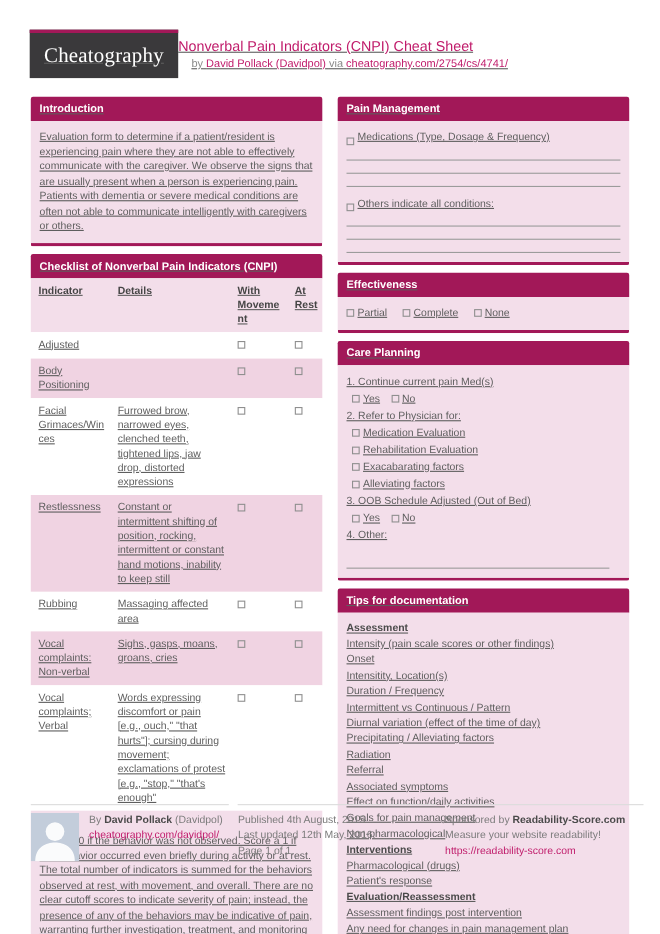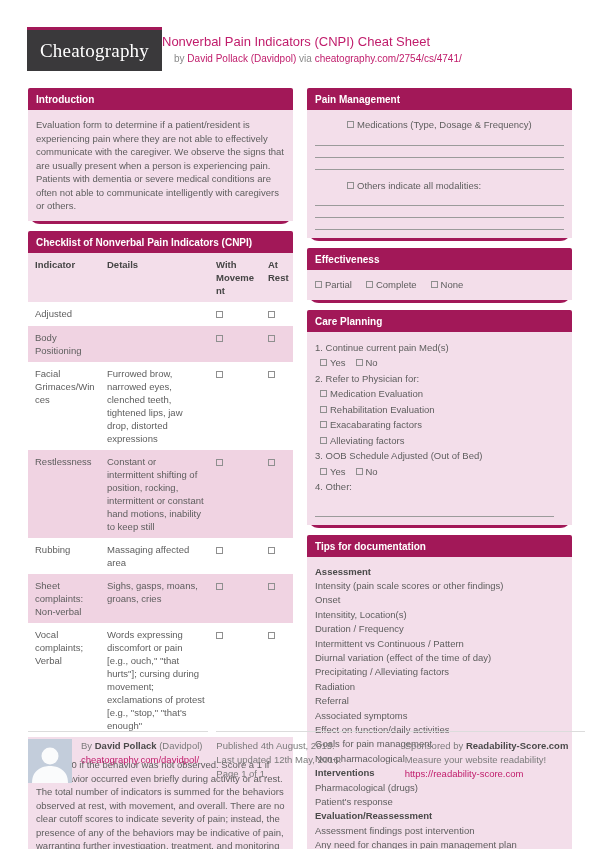--- a/index.html
+++ b/index.html
@@ -5,20 +5,21 @@
   * { margin: 0; padding: 0; box-sizing: border-box; }
   html,body { background: #ffffff; }
   .page {
     position: relative;
     width: 600px; height: 849px;
     margin: 0 auto;
     background: #ffffff;
     font-family: "Liberation Sans", sans-serif;
     color: #5e5e5e;
     overflow: hidden;
+    text-decoration: underline;
   }
   
   .hdr { display: flex; align-items: flex-start; padding: 27px 0 0 27px; }
   .logo {
     width: 135px; height: 44px;
     background: #3a393b;
     border-top: 3px solid #a21858;
     color: #ffffff;
     font-family: "Liberation Serif", "DejaVu Serif", serif;
     font-size: 19px;
@@ -26,21 +27,21 @@
     letter-spacing: 0.2px;
     cursor: pointer;
   }
   .title-wrap { padding-top: 7px; }
   .title { font-size: 13px; font-weight: normal; color: #c01c6b; margin-bottom: 4px; }
   .byline { font-size: 10px; color: #8a8a8a; padding-left: 12px; }
   .byline a { color: #c01c6b; text-decoration: none; cursor: pointer; }
   
   .cols { display: flex; gap: 14px; padding: 17px 28px 0 28px; align-items: flex-start; }
   .col { width: 265px; flex: 0 0 265px; }
-  section { margin-bottom: 7px; border-bottom: 3px solid #a21858; border-radius: 12px; }
+  section { margin-bottom: 7px; border-bottom: 3px solid #a21858; border-radius: 2px; }
   .sec-h {
     background: #a21858; color: #ffffff;
     font-size: 10px; font-weight: bold;
     padding: 6px 8px 5px 8px;
     border-radius: 2px 2px 0 0;
   }
   .sec-b { background: #f3deea; font-size: 9.5px; line-height: 13.5px; padding: 8px 8px; }
   .sec-b p { margin: 0; }
   
   .t-row { display: grid; grid-template-columns: 72px 1fr 52px 32px; }
@@ -51,21 +52,21 @@
   .cb {
     display: inline-block; width: 7px; height: 7px;
     border: 1px solid #8f8f8f; background: transparent;
     vertical-align: middle; cursor: pointer;
   }
   .cb-cell { padding-top: 6px; }
   .note { background: #f3deea; font-size: 9.5px; line-height: 13.5px; padding: 8px 8px; white-space: pre-line; }
   
   .blank { border-bottom: 1px solid #9b9b9b; height: 13px; }
   
-  .cb-line { display: flex; align-items: center; gap: 3px; margin-bottom: 2px; margin-left: 32px; }
+  .cb-line { display: flex; align-items: flex-end; gap: 3px; margin-bottom: 2px; }
   .cb-line .cb { flex: 0 0 auto; }
   .pm-group { margin-bottom: 9px; }
   .pm-group:last-child { margin-bottom: 0; }
   .pm-group .blank { height: 12px; }
   .opts { display: flex; gap: 14px; align-items: center; }
   .opt { display: flex; align-items: center; gap: 3px; }
   .cp-line { line-height: 15.5px; }
   .cp-check { display: flex; align-items: center; gap: 3px; padding-left: 5px; line-height: 15.5px; }
   .cp-checks { display: flex; gap: 10px; padding-left: 5px; line-height: 15.5px; }
   .cp-blank { margin-top: 9px; width: 96%; }
@@ -147,21 +148,21 @@
               <div class="t-cell cb-cell"><span class="cb"></span></div>
               <div class="t-cell cb-cell"><span class="cb"></span></div>
             </div>
             <div class="t-row odd">
               <div class="t-cell">Rubbing</div>
               <div class="t-cell">Massaging affected area</div>
               <div class="t-cell cb-cell"><span class="cb"></span></div>
               <div class="t-cell cb-cell"><span class="cb"></span></div>
             </div>
             <div class="t-row even">
-              <div class="t-cell">Sheet complaints: Non-verbal</div>
+              <div class="t-cell">Vocal complaints: Non-verbal</div>
               <div class="t-cell">Sighs, gasps, moans, groans, cries</div>
               <div class="t-cell cb-cell"><span class="cb"></span></div>
               <div class="t-cell cb-cell"><span class="cb"></span></div>
             </div>
             <div class="t-row odd">
               <div class="t-cell">Vocal complaints; Verbal</div>
               <div class="t-cell">Words expressing discomfort or pain [e.g., ouch," "that hurts"]; cursing during movement; exclamations of protest [e.g., "stop," "that's enough"</div>
               <div class="t-cell cb-cell"><span class="cb"></span></div>
               <div class="t-cell cb-cell"><span class="cb"></span></div>
             </div>
@@ -182,21 +183,21 @@
                 <span class="cb"></span>
                 <span>Medications (Type, Dosage &amp; Frequency)</span>
               </div>
               <div class="blank"></div>
               <div class="blank"></div>
               <div class="blank"></div>
             </div>
             <div class="pm-group">
               <div class="cb-line">
                 <span class="cb"></span>
-                <span>Others indicate all modalities:</span>
+                <span>Others indicate all conditions:</span>
               </div>
               <div class="blank"></div>
               <div class="blank"></div>
               <div class="blank"></div>
             </div>
           </div>
       </section>
 
       <section>
         <div class="sec-h">Effectiveness</div>

